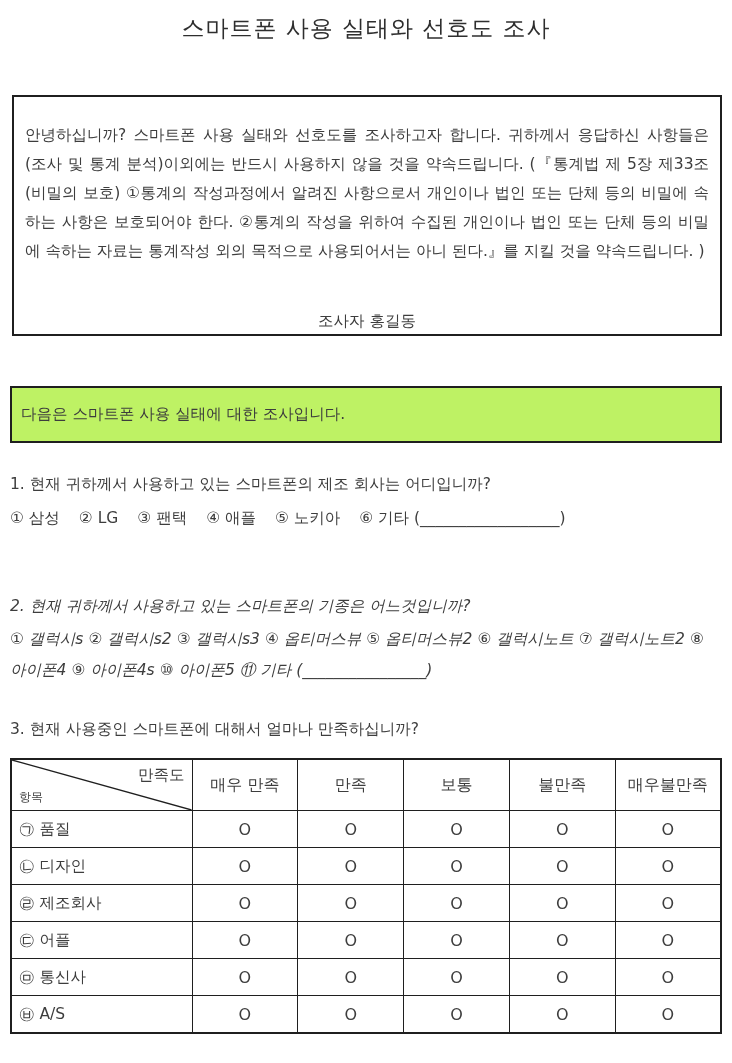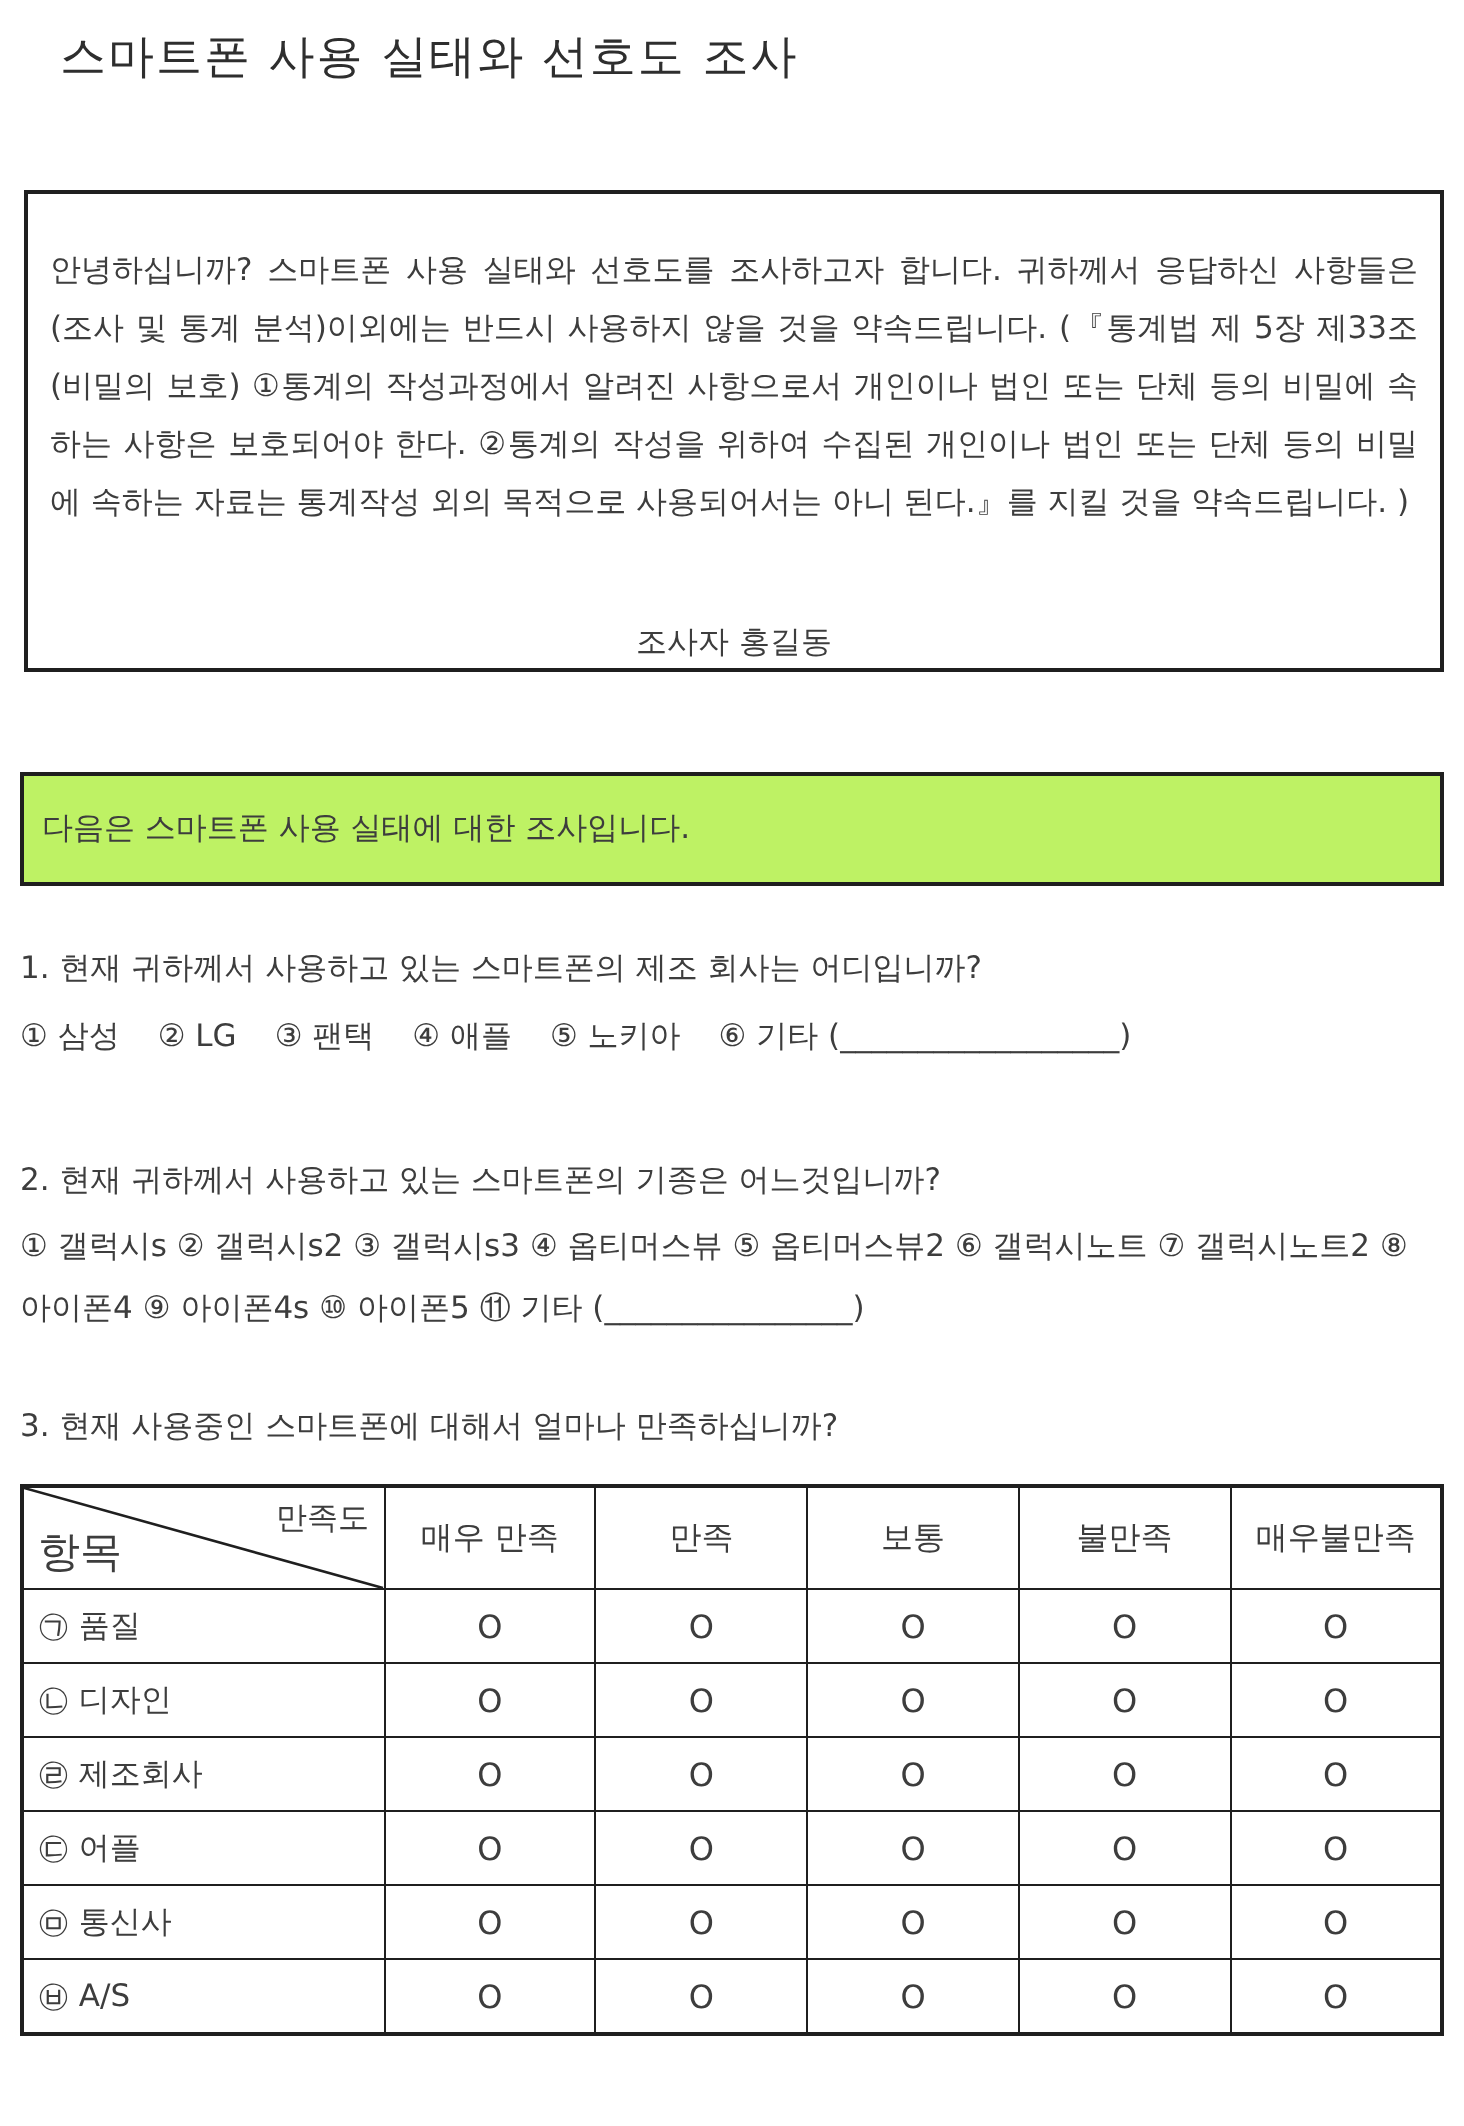--- a/index.html
+++ b/index.html
@@ -2,55 +2,55 @@
 <html><head>
 <meta charset="utf-8">
 <style>
   html,body{margin:0;padding:0;background:#ffffff;}
   body{
     width:732px;height:1063px;position:relative;overflow:hidden;
     font-family:"DejaVu Sans","Liberation Sans",sans-serif;
     color:#3d3d3d;
   }
   .title{
-    padding-top:13px;text-align:left;font-size:23px;letter-spacing:1px;color:#2e2e2e;padding-left:30px;
+    padding-top:13px;text-align:center;font-size:23px;letter-spacing:1px;color:#2e2e2e;
   }
   .intro-box{
     box-sizing:border-box;margin:51px 10px 0 12px;height:241px;
     border:2px solid #1f1f1f;padding:24px 11px 0 11px;
   }
   .intro-text{
     margin:0;font-size:15.5px;line-height:29px;text-align:justify;word-break:break-all;
   }
   .surveyor{margin:45px 0 0;text-align:center;font-size:15.5px;}
   .banner{
     box-sizing:border-box;margin:50px 10px 0 10px;height:57px;
     border:2px solid #1f1f1f;background:#bef264;
     display:flex;align-items:center;padding-left:9px;font-size:15.5px;
   }
   .question{margin-left:10px;margin-right:10px;}
   .qtext{margin:0;font-size:15.5px;line-height:20px;}
   .opts{margin:0;font-size:15.5px;line-height:31px;}
   .q1{margin-top:31px;}
   .q1 .opts{margin-top:9px;}
   .q1 .opt{margin-right:19px;text-align:right;}
-  .q2{margin-top:46px;}
+  .q2{margin-top:62px;font-style:italic;}
   .q2 .opts{margin-top:8px;word-break:break-all;}
   .q2 .opt{margin-right:5px;}
   .q3{margin-top:33px;}
   .sat-table{
     margin:19px 10px 0 10px;width:712px;border-collapse:collapse;table-layout:fixed;
     border:2px solid #1f1f1f;
   }
   .sat-table th,.sat-table td{border:1px solid #1f1f1f;}
   .sat-table thead th{height:48px;font-weight:normal;font-size:16px;}
   .corner{position:relative;border-right:3px double #1f1f1f;}
   .corner svg{position:absolute;left:0;top:0;width:100%;height:100%;display:block;}
   .c-tr{position:absolute;top:5px;right:7px;font-size:15.5px;}
-  .c-bl{position:absolute;bottom:4px;left:7px;font-size:21px;}
+  .c-bl{position:absolute;bottom:4px;left:7px;font-size:12px;}
   .sat-table tbody td{height:34px;}
   .rowlabel{padding-left:7px;font-size:15.5px;border-right:3px double #1f1f1f;}
   .mark{text-align:center;font-size:16px;}
 </style>
 </head>
 <body>
 
 <div class="doc">
 
   <div class="title">스마트폰 사용 실태와 선호도 조사</div>

